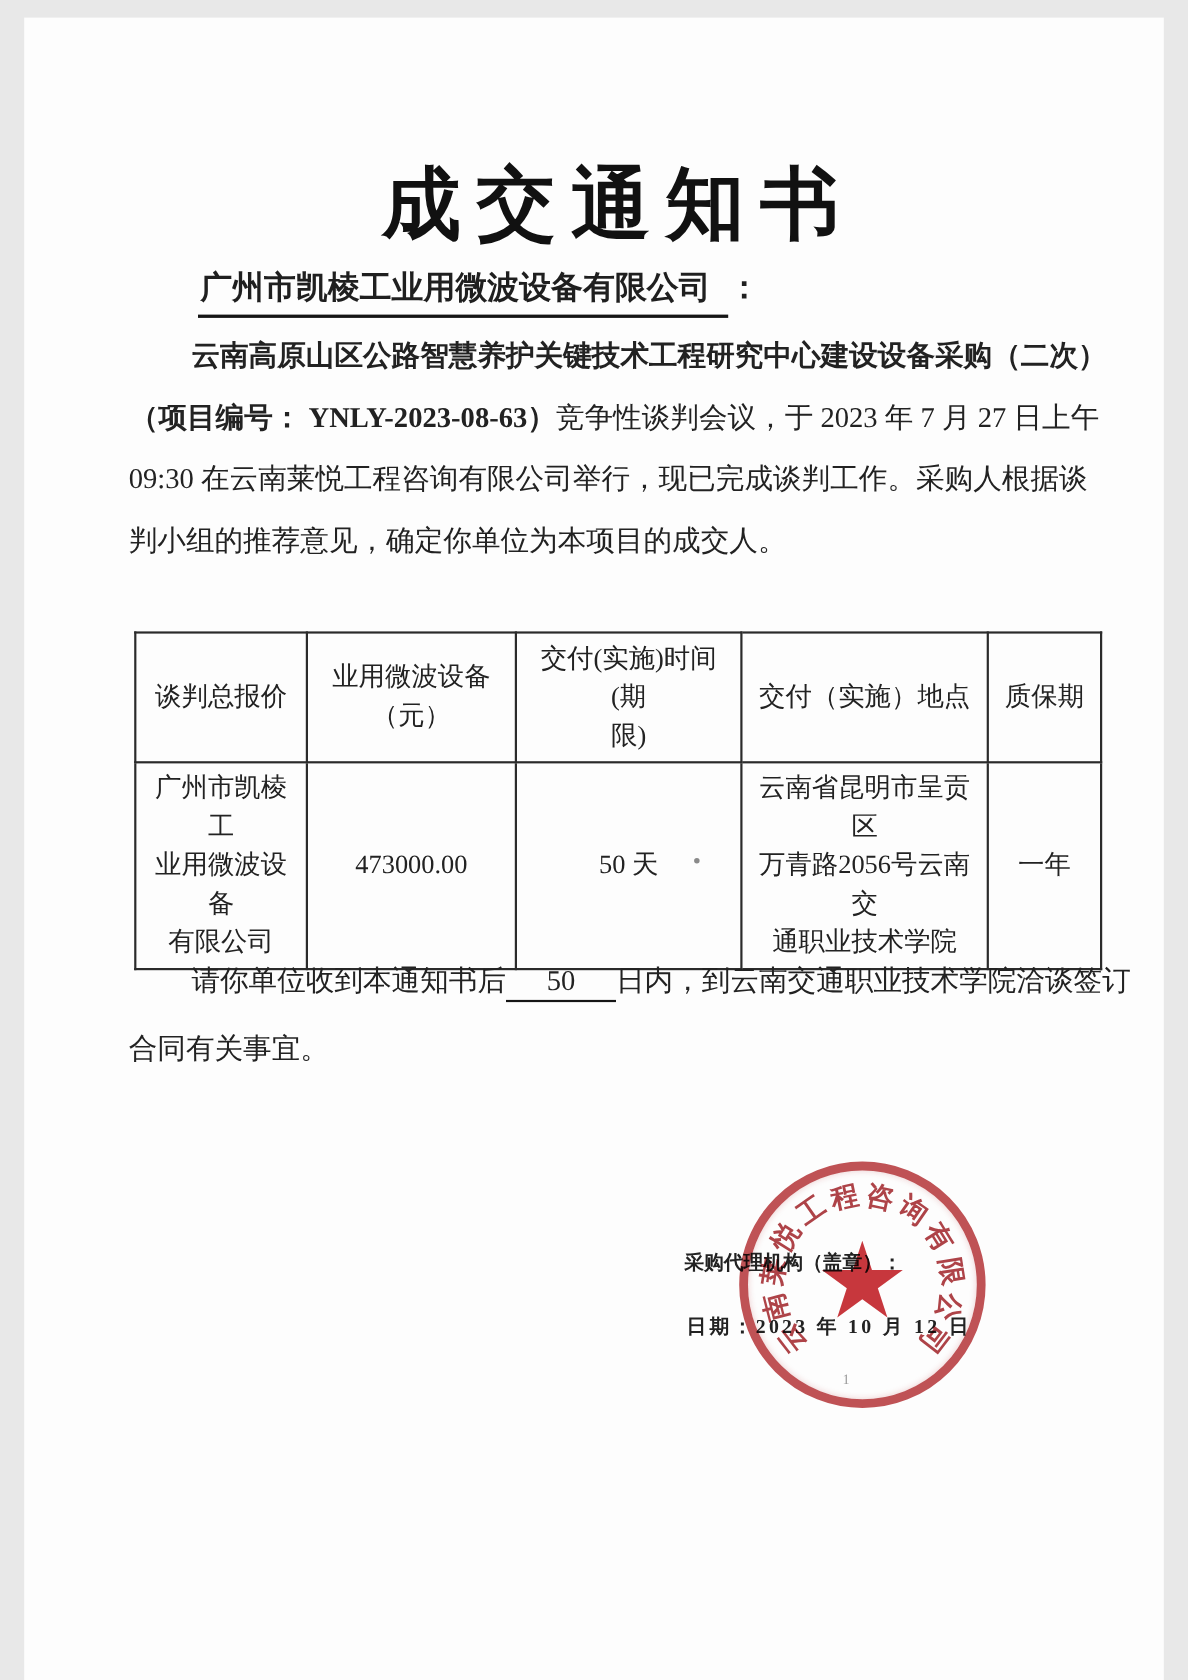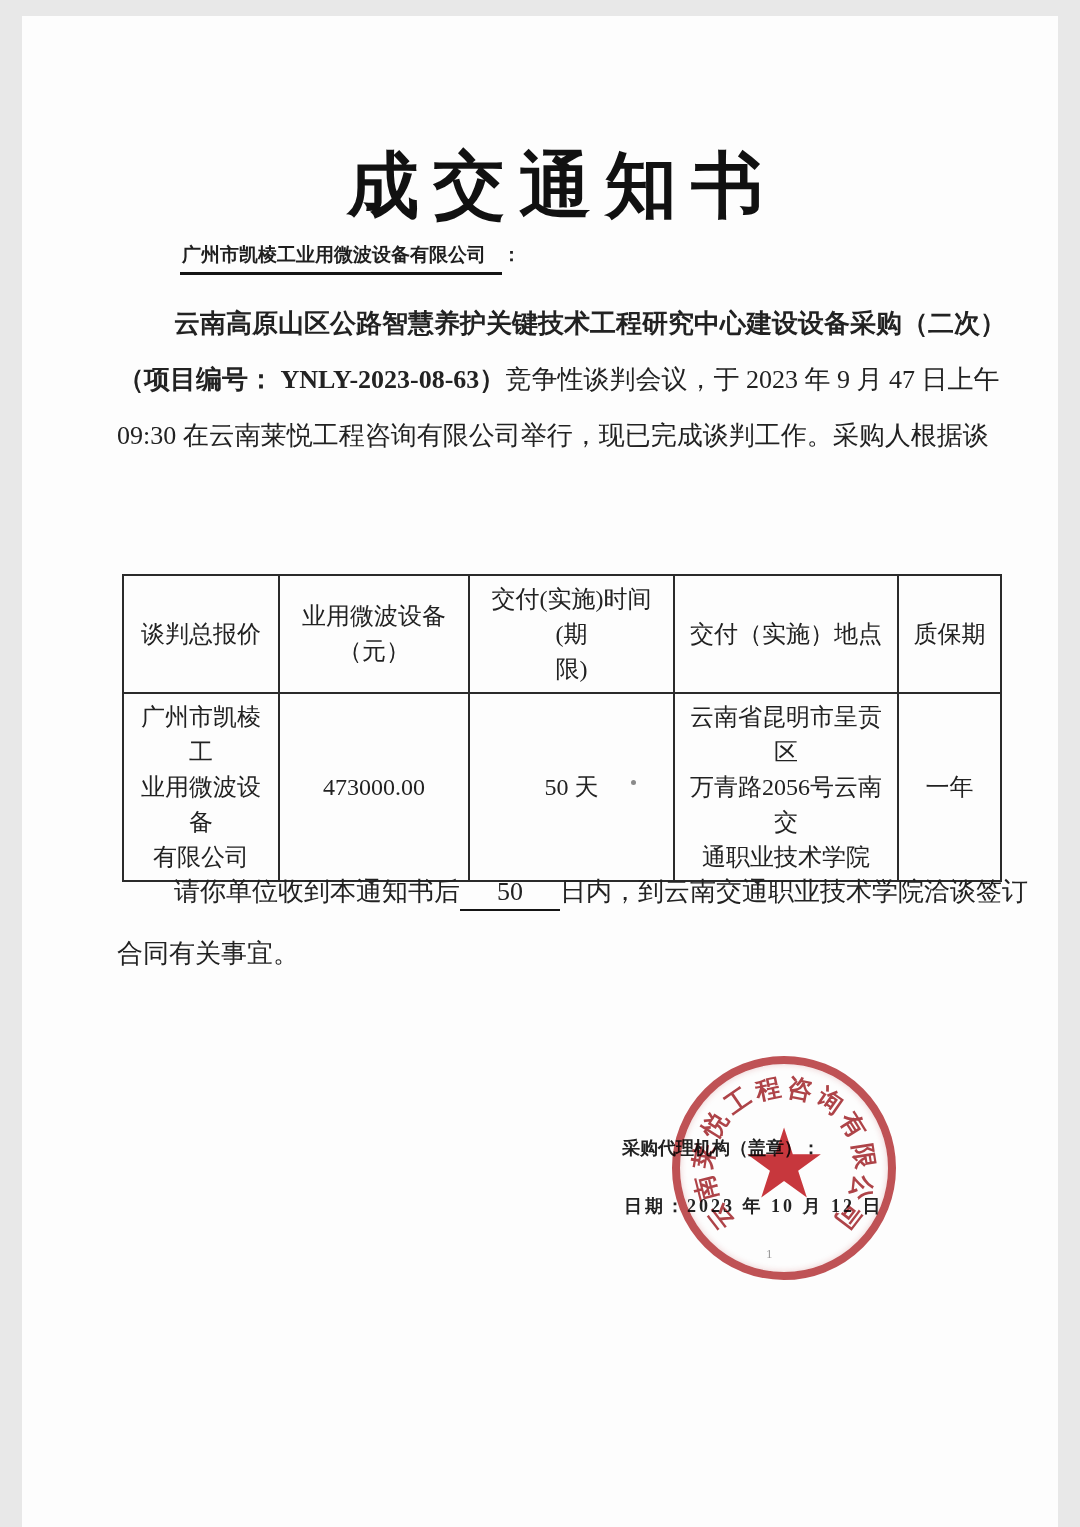--- a/index.html
+++ b/index.html
@@ -13,21 +13,21 @@
     color:#1f1f1f;
   }
   .abs{position:absolute;}
   .doc-title{
     top:122px;left:0;width:1080px;
     text-align:center;
     font-size:72px;font-weight:900;
     letter-spacing:14px;
     color:#111;
   }
-  .addressee-line{top:226px;left:158px;font-size:19px;font-weight:bold;white-space:nowrap;}
+  .addressee-line{top:226px;left:158px;font-size:29px;font-weight:bold;white-space:nowrap;}
   .addressee-name{border-bottom:3px solid #151515;padding:0 16px 4px 2px;display:inline-block;}
   .body-line{font-size:26px;line-height:1.2;white-space:nowrap;color:#222;}
   .b{font-weight:bold;}
   .award-table{
     top:558px;left:100px;width:878px;
     border-collapse:collapse;table-layout:fixed;
     font-size:24px;color:#222;
   }
   .award-table td{
     border:2px solid #2b2b2b;
@@ -87,25 +87,26 @@
 
   <div class="abs doc-title">成交通知书</div>
 
   <div class="abs addressee-line">
     <span class="addressee-name">广州市凯棱工业用微波设备有限公司</span><span>：</span>
   </div>
 
   <div class="abs body-line b" style="top:292px;left:152px;">云南高原山区公路智慧养护关键技术工程研究中心建设设备采购（二次）</div>
 
   <div class="abs body-line" style="top:348px;left:96px;">
-    <span class="b">（项目编号： YNLY-2023-08-63）</span><span>竞争性谈判会议，于 2023 年 9 月 47 日上午</span>
+    <span class="b">（项目编号： YNLY-2023-08-63）</span><span>竞争性谈判会议，于 2023 年 7 月 27 日上午</span>
   </div>
 
   <div class="abs body-line" style="top:404px;left:95px;">09:30 在云南莱悦工程咨询有限公司举行，现已完成谈判工作。采购人根据谈</div>
 
+  <div class="abs body-line" style="top:460px;left:95px;">判小组的推荐意见，确定你单位为本项目的成交人。</div>
 
   <table class="abs award-table">
     <colgroup>
       <col style="width:156px">
         <col style="width:190px">
         <col style="width:205px">
         <col style="width:224px">
         <col style="width:103px">
     </colgroup>
     <tbody>

